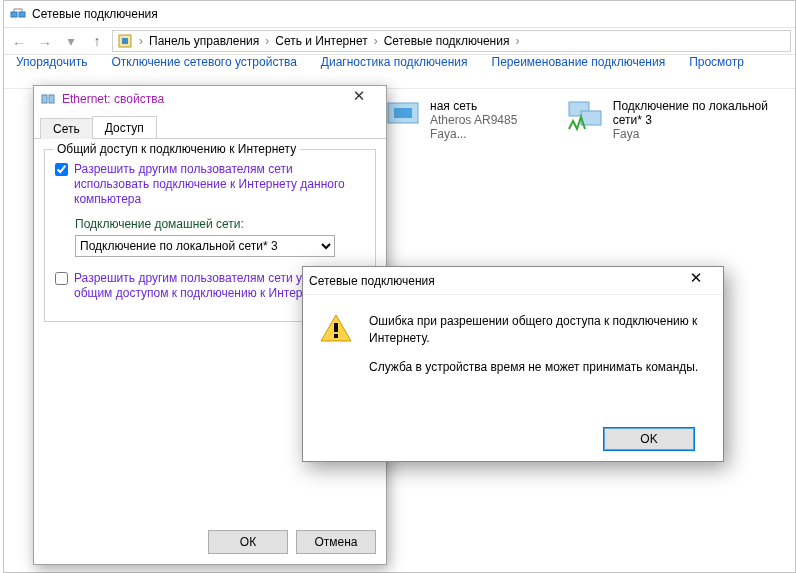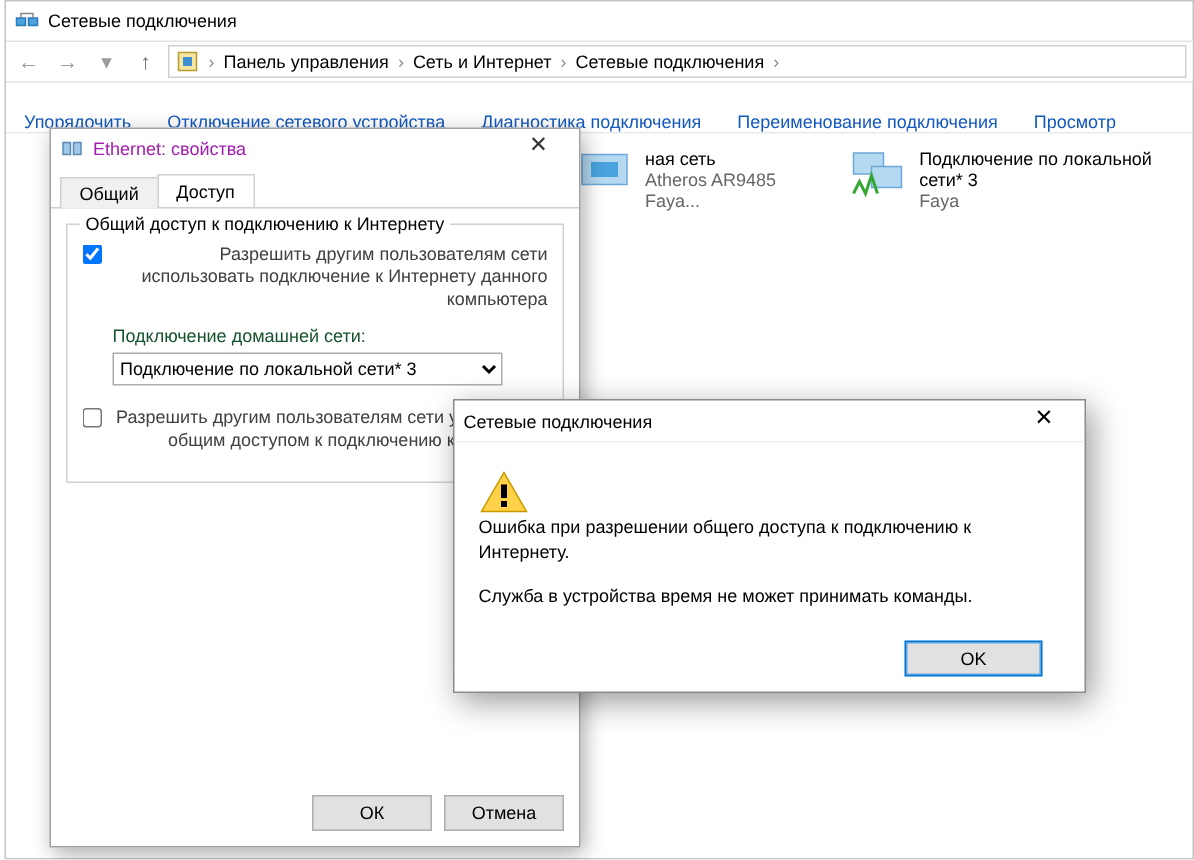--- a/index.html
+++ b/index.html
@@ -8,21 +8,21 @@
   .title-area{height:26px;display:flex;align-items:center;padding-left:6px;gap:6px;}
   .title-area .exp-icon{width:16px;height:16px;display:inline-block;}
   .title-area span.ttl{color:#000;}
   .addr-bar{height:28px;background:#fff;display:flex;align-items:center;border-top:1px solid #e4e4e4;border-bottom:1px solid #e4e4e4;padding:0 4px;gap:4px;}
   .nav-btn{width:22px;height:22px;border:none;background:transparent;color:#9b9b9b;font-size:14px;}
   .up-btn{color:#6a6a6a;}
   .breadcrumbs{flex:1;height:22px;border:1px solid #d0d0d0;display:flex;align-items:center;padding:0 4px;gap:4px;}
   .bc-icon{width:16px;height:16px;display:inline-block;}
   .crumb{color:#000;}
   .sep{color:#8a8a8a;margin:0 2px;}
-  .toolbar{height:34px;display:flex;align-items:flex-end;gap:24px;padding-left:12px;border-bottom:1px solid #eaeaea;color:#1258bf;}
+  .toolbar{height:34px;display:flex;align-items:flex-start;gap:24px;padding-left:12px;border-bottom:1px solid #eaeaea;color:#1258bf;}
   .toolbar .t-item{color:#1258bf;cursor:pointer;}
   .toolbar .t-item.trunc{max-width:80px;overflow:hidden;text-overflow:ellipsis;white-space:nowrap;}
   .content{position:absolute;left:0;right:0;top:90px;bottom:0;}
   .items{position:absolute;left:380px;top:8px;right:8px;display:flex;gap:26px;}
   .net-item{display:flex;gap:8px;max-width:240px;}
   .net-icon{width:38px;height:36px;}
   .net-text .l1{color:#000;}
   .net-text .l2{color:#666;}
   
   .props{position:absolute;left:33px;top:85px;width:354px;height:480px;background:#fff;border:1px solid #a0a0a0;box-shadow:2px 4px 14px rgba(0,0,0,0.35);}
@@ -30,31 +30,31 @@
   .props-title .ptx{flex:1;color:#a21caf;}
   .close{width:42px;height:24px;text-align:center;color:#333;font-size:15px;}
   .tabs{height:24px;display:flex;align-items:flex-end;padding-left:6px;border-bottom:1px solid #cfcfcf;margin-top:3px;}
   .tab{height:22px;padding:0 12px;border:1px solid #cfcfcf;border-bottom:none;background:#fff;margin-right:-1px;display:flex;align-items:center;color:#000;position:relative;}
   .tab.inactive{background:#f0f0f0;top:1px;height:21px;}
   .tab.active{background:#fff;z-index:2;}
   .grp{margin:10px 10px 0 10px;border:1px solid #d0d0d0;padding:12px 10px 14px 10px;position:relative;}
   .grp-legend{position:absolute;top:-8px;left:8px;background:#fff;padding:0 4px;color:#000;}
   .chkrow{display:flex;gap:6px;margin-bottom:6px;}
   .chkrow input{width:13px;height:13px;margin-top:1px;}
-  .chkrow label{color:#404040;line-height:1.25;text-align:right;}
+  .chkrow label{color:#6d28d9;line-height:1.25;}
   .sublabel{margin:10px 0 4px 20px;color:#14532d;}
   select.hnet{width:260px;margin-left:20px;height:22px;border:1px solid #adadad;background:#fff;color:#000;}
   .props-buttons{position:absolute;bottom:10px;right:10px;display:flex;gap:8px;}
   .props-buttons button{height:24px;width:80px;border:1px solid #adadad;background:#e1e1e1;color:#000;}
   
   .err{position:absolute;left:302px;top:266px;width:422px;height:196px;background:#fff;border:1px solid #8a8a8a;box-shadow:4px 6px 20px rgba(0,0,0,0.4);}
   .err-title{height:28px;display:flex;align-items:center;padding:0 6px;border-bottom:1px solid #ededed;}
   .err-title .etx{flex:1;color:#000;}
   .err-title .close{color:#000;}
-  .err-body{display:flex;padding:18px 16px 10px 16px;flex-direction:column;}
+  .err-body{display:flex;gap:16px;padding:18px 16px 10px 16px;}
   .warn-icon{width:34px;height:30px;flex-shrink:0;}
   .err-text{color:#000;line-height:1.4;}
   .err-text .m1{margin-bottom:12px;}
   .err-buttons{position:absolute;bottom:10px;right:28px;}
   .err-buttons button{height:24px;width:92px;border:1px solid #0078d7;background:#e1e1e1;color:#000;box-shadow:inset 0 0 0 1px #5aa4e0;}
   
   svg{display:block;}
 </style>
 </head>
 <body>
@@ -138,21 +138,21 @@
       <svg width="16" height="16">
           <rect x="2" y="4" width="5" height="8" fill="#a0c8e8" stroke="#5a8ab5"></rect>
           <rect x="9" y="4" width="5" height="8" fill="#a0c8e8" stroke="#5a8ab5"></rect>
         </svg>
     </span>
     <span class="ptx">Ethernet: свойства</span>
     <span class="close">✕</span>
   </div>
   <div class="tabs">
     <div class="tab inactive">
-        <span>Общий</span>
+        <span>Сеть</span>
       </div>
     <div class="tab active">
         <span>Доступ</span>
       </div>
   </div>
   <div class="grp">
     <div class="grp-legend">Общий доступ к подключению к Интернету</div>
     <div class="chkrow">
       <input type="checkbox" checked="" style="">
       <label>Разрешить другим пользователям сети использовать подключение к Интернету данного компьютера</label>

